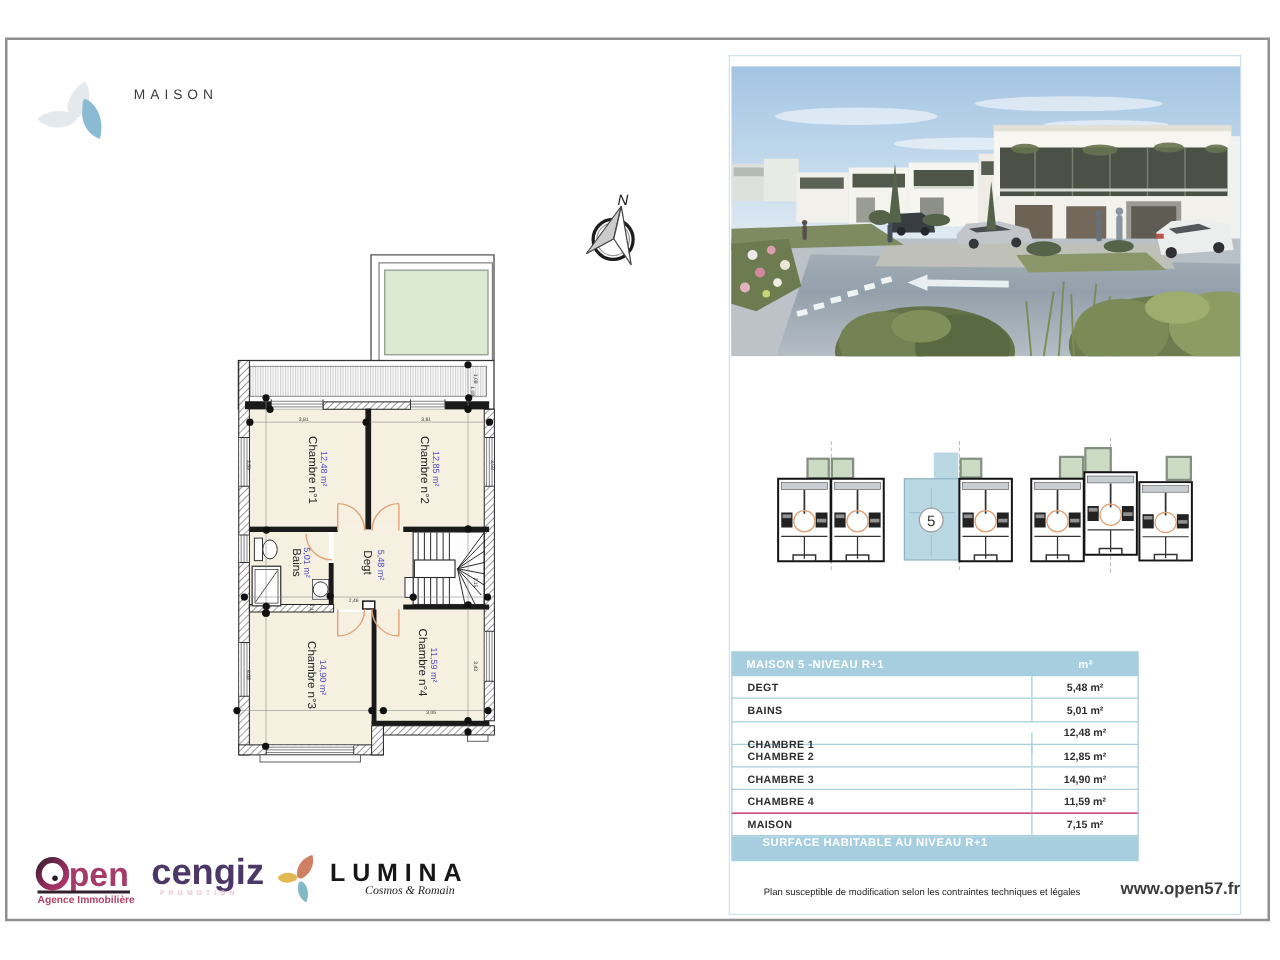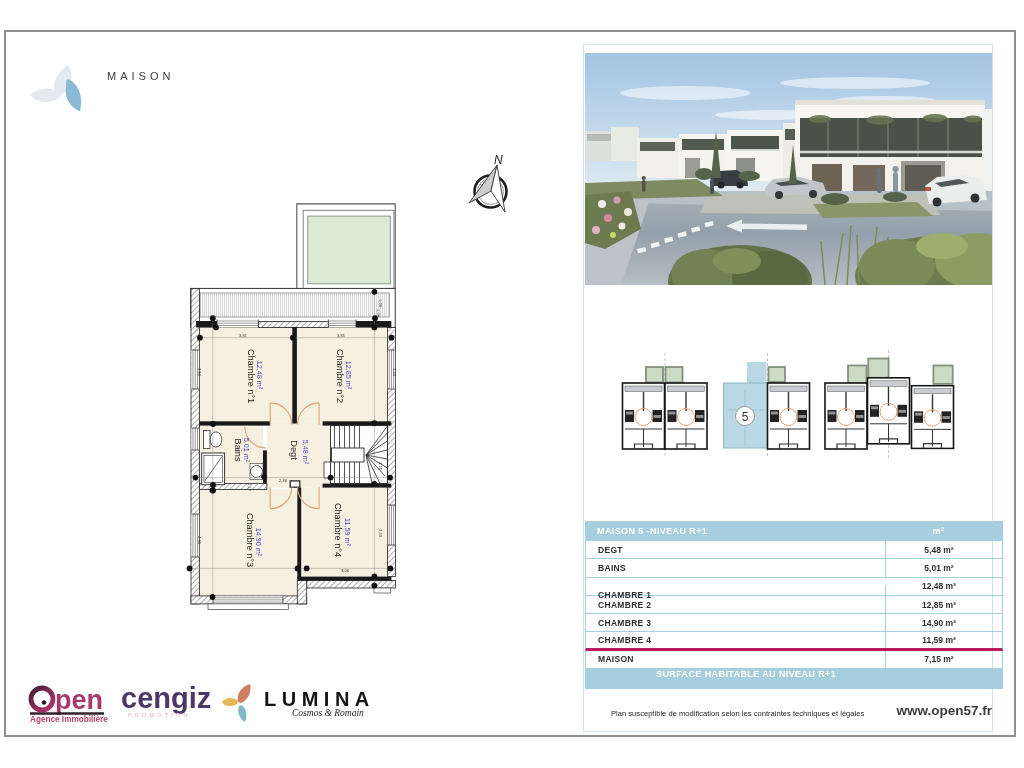--- a/index.html
+++ b/index.html
@@ -521,21 +521,21 @@
 <rect x="268.3" y="8.5" width="20.3" height="19.3" fill="#ccdcc4" stroke="#848f80" stroke-width="1.8"></rect>
 <rect x="333.4" y="15.5" width="19.3" height="18.4" fill="#ccdcc4" stroke="#848f80" stroke-width="1.8"></rect>
 <use href="#mh" x="225" y="33"></use>
 <g transform="translate(267.5,27.8)">
         <use href="#mh"></use>
       </g>
 <g transform="translate(311.5,35.7) scale(1,0.95)">
         <use href="#mh"></use>
       </g>
 </svg>
-<div class="abs" style="left:585px;top:521px;width:418px;">
+<div class="abs" style="left:585px;top:521px;width:326px;">
 
 <div style="display:flex;height:20px;background:#a6cede;color:#fff;font-size:9px;font-weight:bold;letter-spacing:0.4px;align-items:center;">
         <div style="width:300px;padding-left:12px;">MAISON 5 -NIVEAU R+1</div>
         <div style="width:107px;text-align:center;">m²</div>
       </div>
 
 <div style="display:flex;height:18.3px;border-left:1px solid #a6cede;border-right:1px solid #a6cede;border-bottom:1px solid #a6cede;align-items:center;font-size:8.5px;color:#2e2e2e;font-weight:bold;">
         <div style="width:300px;padding-left:12px;border-right:1px solid #a6cede;height:100%;display:flex;align-items:center;letter-spacing:0.3px;">DEGT</div>
         <div style="width:106px;text-align:center;">5,48 m²</div>
       </div>
@@ -553,21 +553,21 @@
 <div style="display:flex;height:18.3px;border-left:1px solid #a6cede;border-right:1px solid #a6cede;border-bottom:1px solid #a6cede;align-items:center;font-size:8.5px;color:#2e2e2e;font-weight:bold;">
         <div style="width:300px;padding-left:12px;border-right:1px solid #a6cede;height:100%;display:flex;align-items:center;letter-spacing:0.3px;">CHAMBRE 2</div>
         <div style="width:106px;text-align:center;">12,85 m²</div>
       </div>
 
 <div style="display:flex;height:18.3px;border-left:1px solid #a6cede;border-right:1px solid #a6cede;border-bottom:1px solid #a6cede;align-items:center;font-size:8.5px;color:#2e2e2e;font-weight:bold;">
         <div style="width:300px;padding-left:12px;border-right:1px solid #a6cede;height:100%;display:flex;align-items:center;letter-spacing:0.3px;">CHAMBRE 3</div>
         <div style="width:106px;text-align:center;">14,90 m²</div>
       </div>
 
-<div style="display:flex;height:18.3px;border-left:1px solid #a6cede;border-right:1px solid #a6cede;border-bottom:3px solid #be185d;align-items:center;font-size:8.5px;color:#2e2e2e;font-weight:bold;">
+<div style="display:flex;height:18.3px;border-left:1px solid #a6cede;border-right:1px solid #a6cede;border-bottom:1px solid #be185d;align-items:center;font-size:8.5px;color:#2e2e2e;font-weight:bold;">
         <div style="width:300px;padding-left:12px;border-right:1px solid #a6cede;height:100%;display:flex;align-items:center;letter-spacing:0.3px;">CHAMBRE 4</div>
         <div style="width:106px;text-align:center;">11,59 m²</div>
       </div>
 
 <div style="display:flex;height:18.3px;border-left:1px solid #a6cede;border-right:1px solid #a6cede;border-bottom:1px solid #a6cede;align-items:center;font-size:8.5px;color:#2e2e2e;font-weight:bold;">
         <div style="width:300px;padding-left:12px;border-right:1px solid #a6cede;height:100%;display:flex;align-items:center;letter-spacing:0.3px;">MAISON</div>
         <div style="width:106px;text-align:center;">7,15 m²</div>
       </div>
 
 <div style="display:flex;height:19.5px;background:#a6cede;color:#fff;font-size:9px;font-weight:bold;letter-spacing:0.4px;align-items:center;flex-direction:column;">

